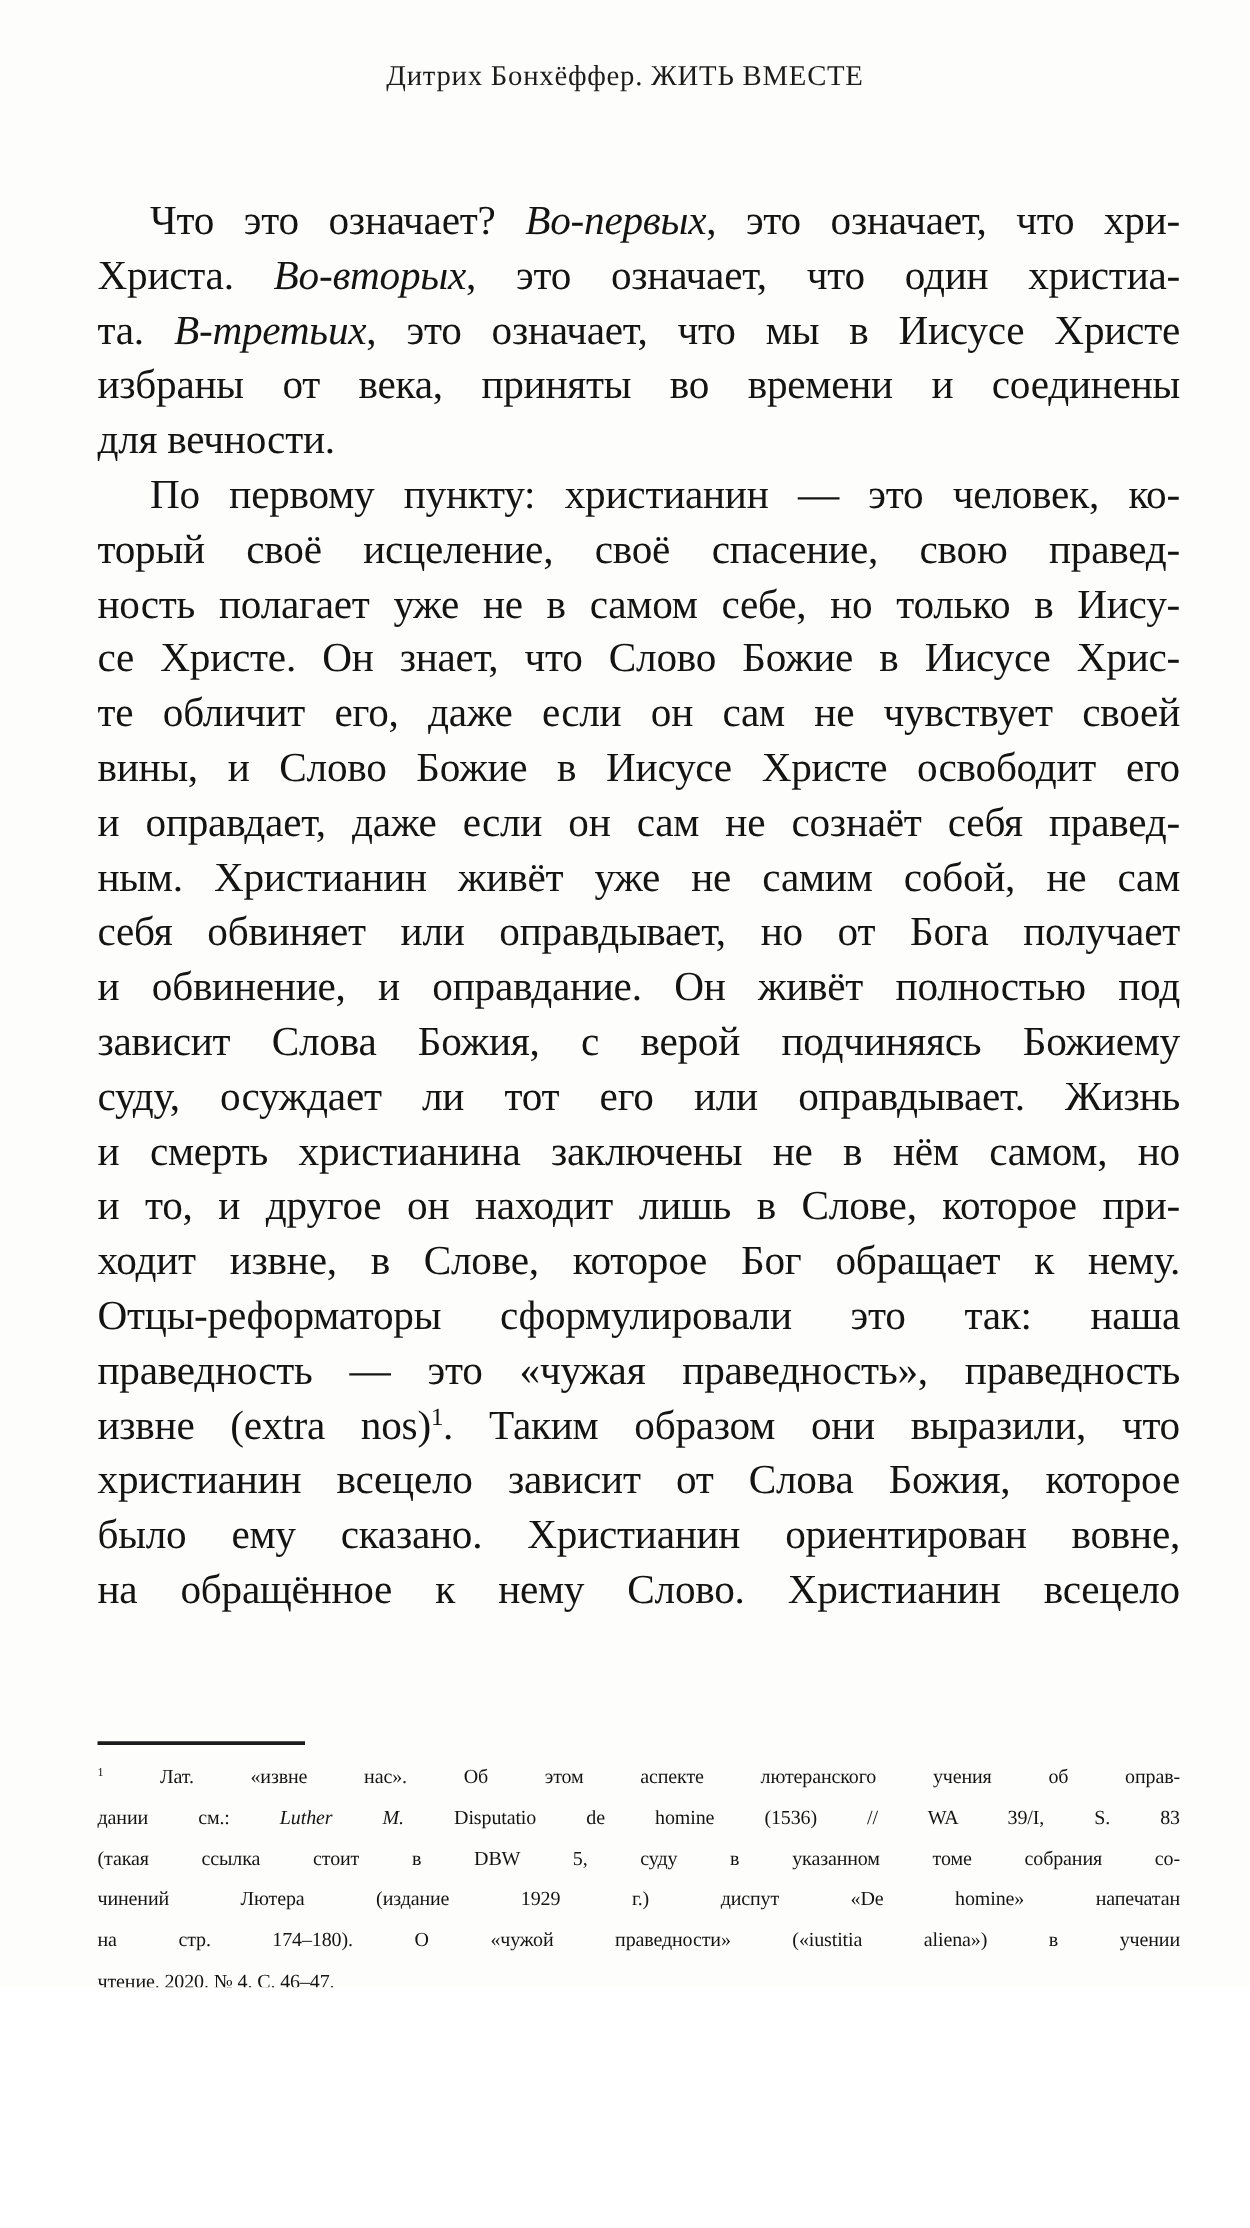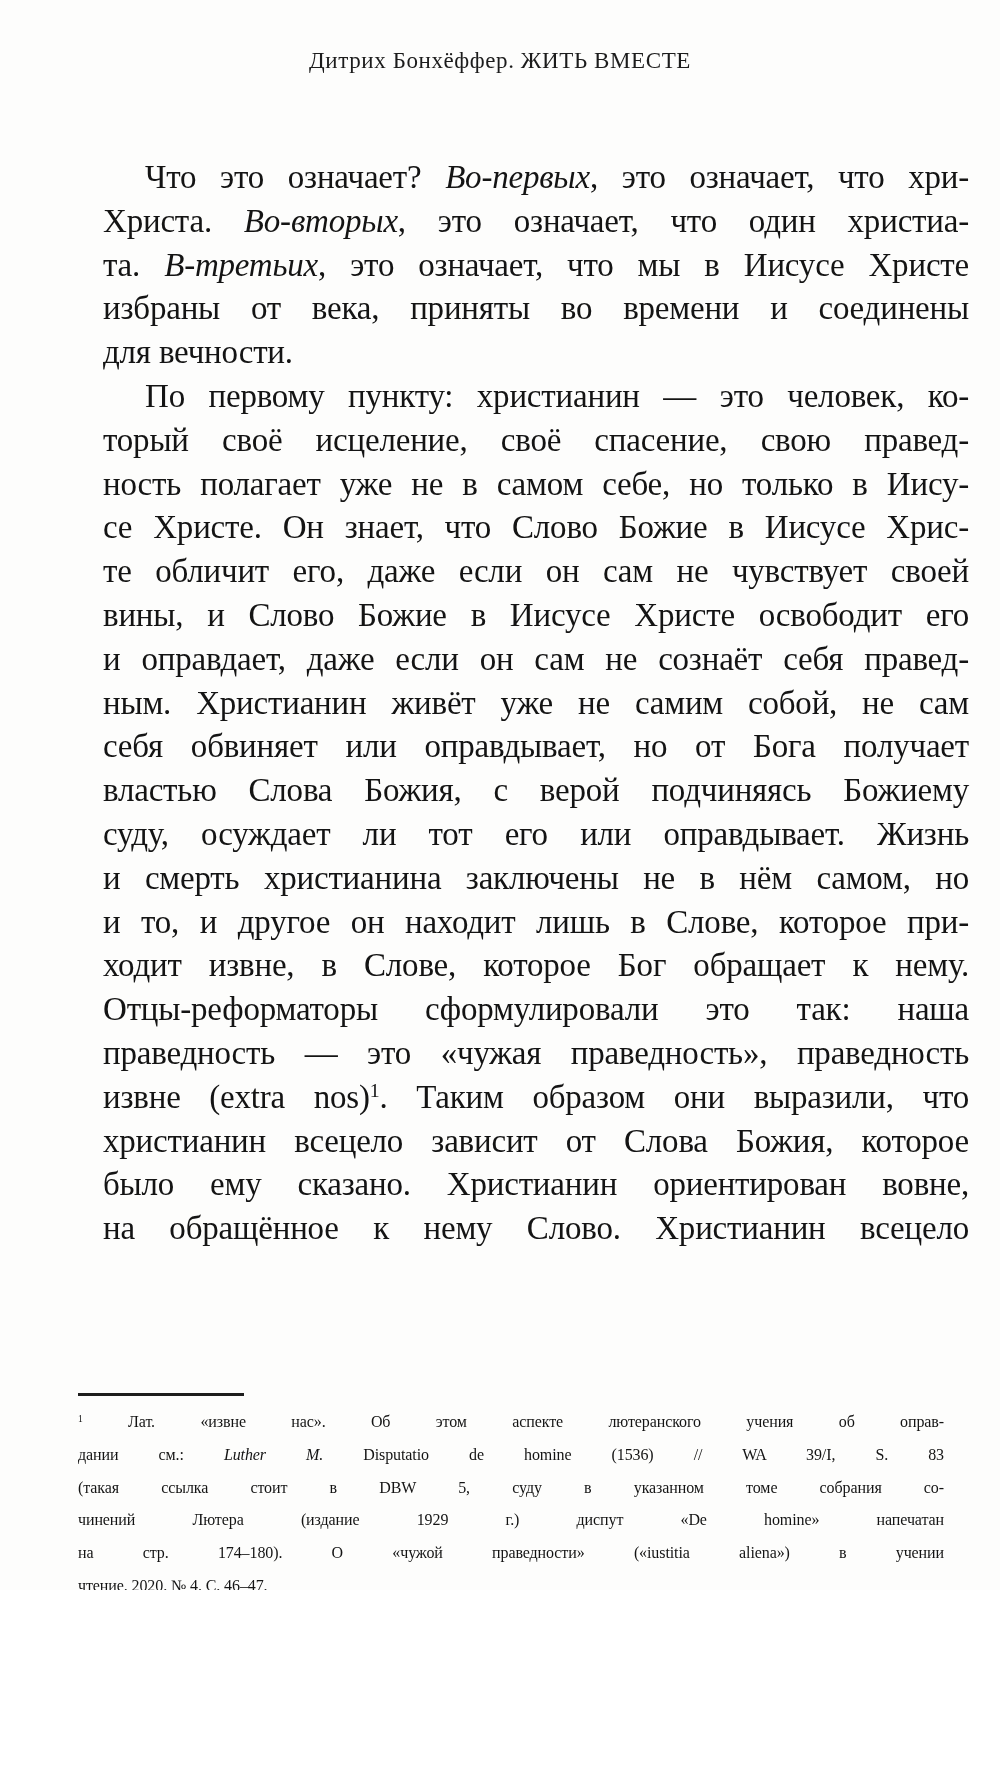--- a/index.html
+++ b/index.html
@@ -27,21 +27,20 @@
     color: #1c1c1c;
   }
   .body-text {
     position: absolute;
     top: 156px;
     left: 78px;
     width: 866px;
     font-size: 33px;
     line-height: 43.8px;
     letter-spacing: -0.2px;
-    margin-left: 25px;
   }
   .line {
     text-align: justify;
     text-align-last: auto;
   }
   .line.j {
     text-align-last: justify;
   }
   .line.ind {
     text-indent: 42px;
@@ -97,21 +96,22 @@
       <div>
         <div class="line j ind"><span class="seg">По первому пункту: христианин — это человек, ко-</span></div>
         <div class="line j"><span class="seg">торый своё исцеление, своё спасение, свою правед-</span></div>
         <div class="line j"><span class="seg">ность полагает уже не в самом себе, но только в Иису-</span></div>
         <div class="line j"><span class="seg">се Христе. Он знает, что Слово Божие в Иисусе Хрис-</span></div>
         <div class="line j"><span class="seg">те обличит его, даже если он сам не чувствует своей</span></div>
         <div class="line j"><span class="seg">вины, и Слово Божие в Иисусе Христе освободит его</span></div>
         <div class="line j"><span class="seg">и оправдает, даже если он сам не сознаёт себя правед-</span></div>
         <div class="line j"><span class="seg">ным. Христианин живёт уже не самим собой, не сам</span></div>
         <div class="line j"><span class="seg">себя обвиняет или оправдывает, но от Бога получает</span></div>
-        <div class="line j"><span class="seg">властью Слова Божия, с верой подчиняясь Божиему</span></div>
+        <div class="line j"><span class="seg">и обвинение, и оправдание. Он живёт полностью под</span></div>
+        <div class="line j"><span class="seg">зависит Слова Божия, с верой подчиняясь Божиему</span></div>
         <div class="line j"><span class="seg">суду, осуждает ли тот его или оправдывает. Жизнь</span></div>
         <div class="line j"><span class="seg">и смерть христианина заключены не в нём самом, но</span></div>
         <div class="line j"><span class="seg">и то, и другое он находит лишь в Слове, которое при-</span></div>
         <div class="line j"><span class="seg">ходит извне, в Слове, которое Бог обращает к нему.</span></div>
         <div class="line j"><span class="seg">Отцы-реформаторы сформулировали это так: наша</span></div>
         <div class="line j"><span class="seg">праведность — это «чужая праведность», праведность</span></div>
         <div class="line j"><span class="seg">извне (extra nos)</span><span class="seg sup">1</span><span class="seg">. Таким образом они выразили, что</span></div>
         <div class="line j"><span class="seg">христианин всецело зависит от Слова Божия, которое</span></div>
         <div class="line j"><span class="seg">было ему сказано. Христианин ориентирован вовне,</span></div>
         <div class="line j"><span class="seg">на обращённое к нему Слово. Христианин всецело</span></div>

